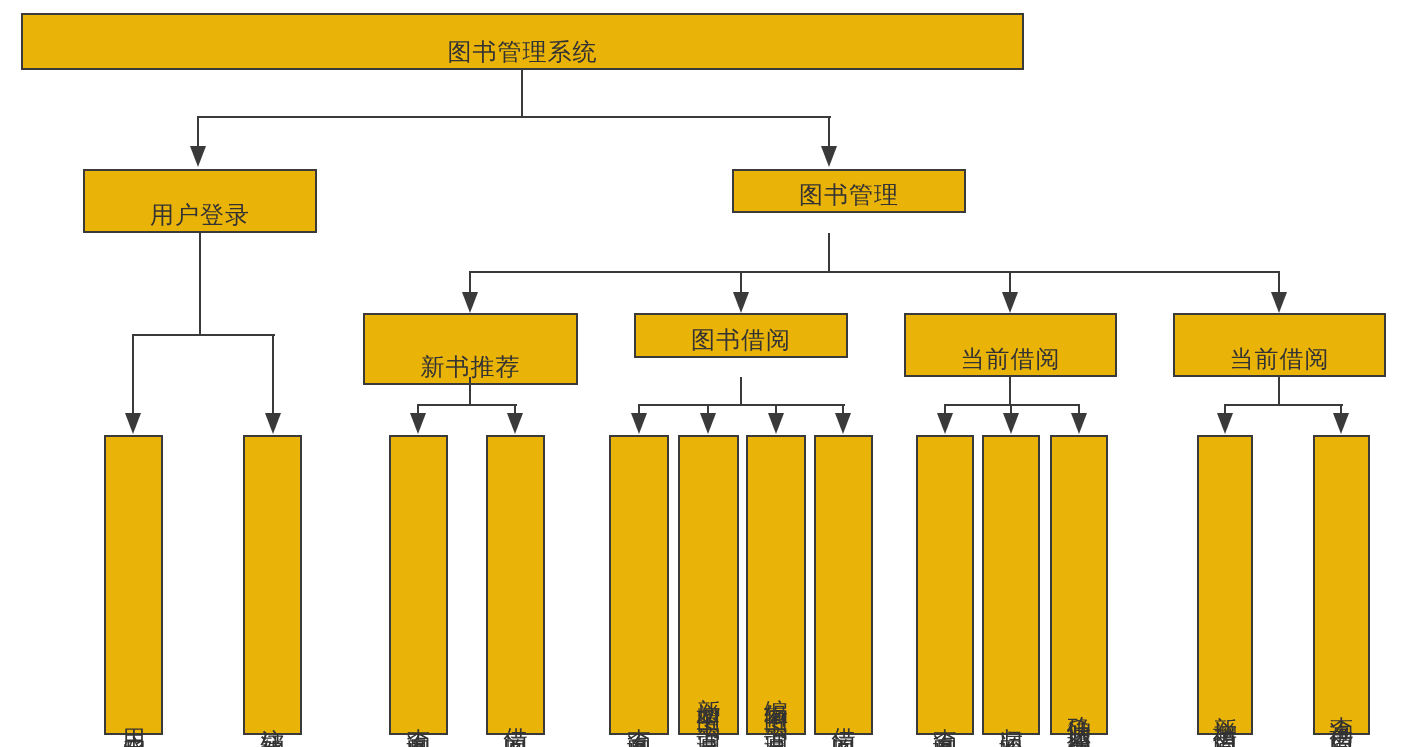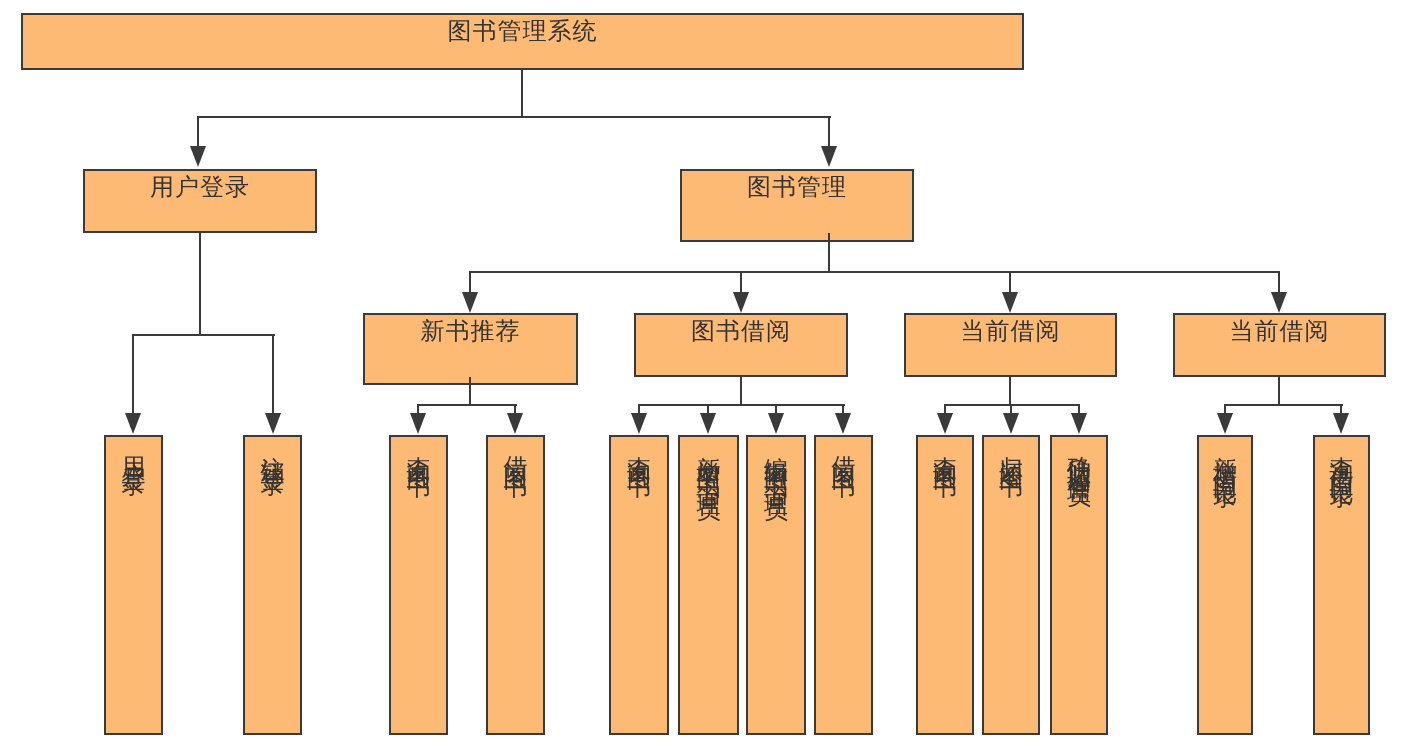--- a/index.html
+++ b/index.html
@@ -1,22 +1,22 @@
 <!DOCTYPE html>
 <html><head>
 <meta charset="utf-8">
 <style>
   html,body{margin:0;padding:0;background:#ffffff;}
   #canvas{
     position:relative;width:1405px;height:747px;background:#ffffff;overflow:hidden;
     font-family:"Liberation Sans","DejaVu Sans",sans-serif;
   }
   .box{
-    position:absolute;border:2px solid #3a3a3a;background:#fdba74;
-    display:flex;align-items:flex-start;justify-content:center;
+    position:absolute;border:2px solid #3a3a3a;background:#eab308;
+    display:flex;align-items:flex-end;justify-content:center;
     box-sizing:border-box;color:#333333;
   }
   .h-label{font-size:24px;letter-spacing:1px;white-space:nowrap;}
   .v-label{
     writing-mode:vertical-rl;text-orientation:mixed;
     font-size:24px;letter-spacing:6px;line-height:1;white-space:nowrap;
   }
   .hl,.vl{position:absolute;background:#3a3a3a;}
   .hl{height:2px;}
   .vl{width:2px;}
@@ -36,29 +36,29 @@
 <div id="canvas">
 
   <div class="box" style="left:21px;top:13px;width:1003px;height:57px;">
     <span class="h-label">图书管理系统</span>
   </div>
 
   <div class="box" style="left:83px;top:169px;width:234px;height:64px;">
     <span class="h-label">用户登录</span>
   </div>
 
-  <div class="box" style="left:680px;top:169px;width:234px;height:73px;">
+  <div class="box" style="left:732px;top:169px;width:234px;height:44px;">
     <span class="h-label">图书管理</span>
   </div>
 
   <div class="box" style="left:363px;top:313px;width:215px;height:72px;">
     <span class="h-label">新书推荐</span>
   </div>
 
-  <div class="box" style="left:634px;top:313px;width:214px;height:64px;">
+  <div class="box" style="left:634px;top:313px;width:214px;height:45px;">
     <span class="h-label">图书借阅</span>
   </div>
 
   <div class="box" style="left:904px;top:313px;width:213px;height:64px;">
     <span class="h-label">当前借阅</span>
   </div>
 
   <div class="box" style="left:1173px;top:313px;width:213px;height:64px;">
     <span class="h-label">当前借阅</span>
   </div>

